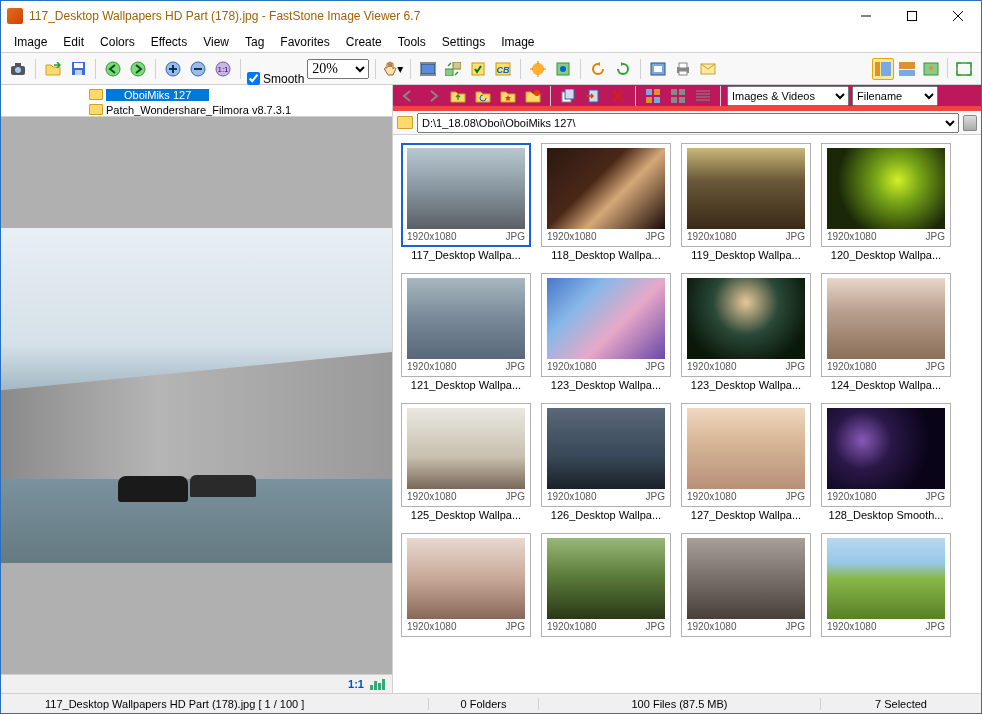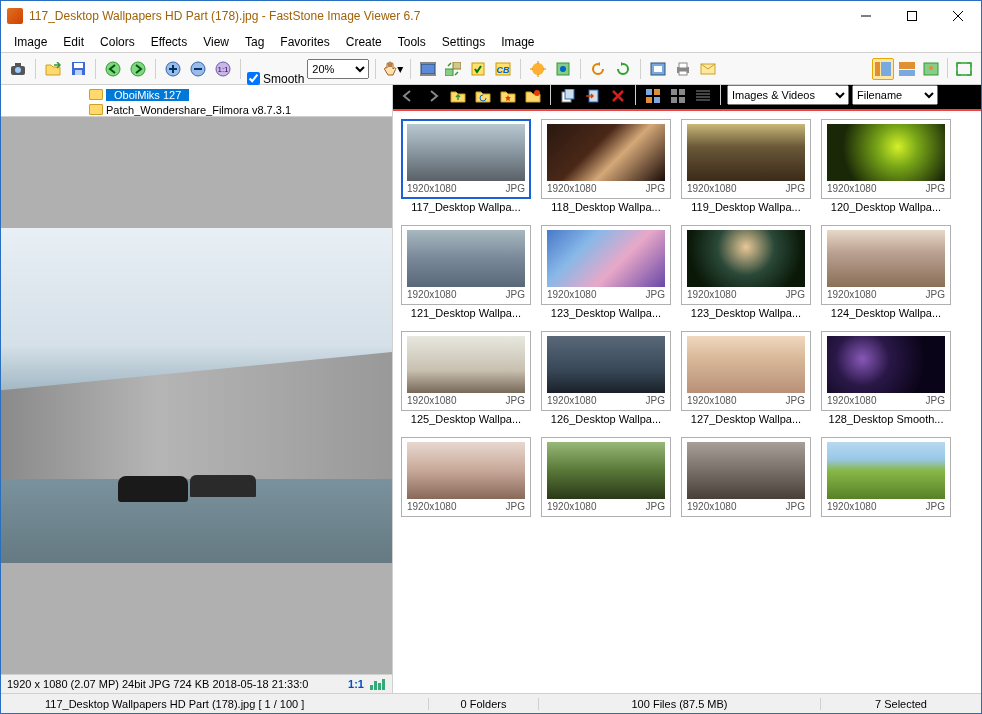--- a/index.html
+++ b/index.html
@@ -8,47 +8,47 @@
 .titlebar .app-icon { width: 16px; height: 16px; margin-right: 6px; background: linear-gradient(135deg, #e07020, #d04000); border-radius: 2px; }
 .titlebar .title-text { flex: 1; font-size: 12px; color: #a16207; }
 .titlebar .win-buttons { display: flex; height: 100%; }
 .titlebar .win-buttons div { width: 46px; display: flex; align-items: center; justify-content: center; cursor: pointer; }
 .menubar { height: 22px; background: #fff; display: flex; align-items: center; padding: 0 6px; gap: 2px; border-bottom: 1px solid #d0d0d0; }
 .menubar span { padding: 2px 7px; cursor: pointer; }
 .toolbar1 { height: 32px; background: #f8f8f8; border-bottom: 1px solid #d0d0d0; display: flex; align-items: center; padding: 0 6px; gap: 3px; }
 .tbtn { width: 22px; height: 22px; display: flex; align-items: center; justify-content: center; cursor: pointer; border: 1px solid transparent; border-radius: 2px; }
 .sep { width: 1px; height: 20px; background: #d0d0d0; margin: 0 3px; }
 .toolbar1 label { display: flex; align-items: center; gap: 3px; margin-top: 20px; }
-.toolbar1 select { font-size: 11px; height: 20px; }
+.toolbar1 select { font-size: 14px; height: 20px; font-family: Liberation Serif, serif; }
 .rview-group { margin-left: auto; display: flex; gap: 2px; }
 .rview-group .tbtn.active { background: #ffe7a2; border-color: #e5a700; }
 .main-area { flex: 1; display: flex; min-height: 0; }
 .left-pane { width: 392px; display: flex; flex-direction: column; border-right: 1px solid #d0d0d0; }
 .tree-area { height: 32px; background: #fff; border-bottom: 1px solid #d0d0d0; overflow: hidden; font-size: 11px; padding-top: 2px; }
 .tree-row { display: flex; align-items: center; height: 15px; padding-left: 88px; gap: 3px; }
 .tree-row .folder-icon { width: 14px; height: 11px; background: #ffd96b; border: 1px solid #c9a227; border-radius: 1px; }
-.tree-row.selected span.lbl { background: #0078d7; color: #fff; padding: 0 8px; }
+.tree-row.selected span.lbl { background: #0078d7; color: #fff; padding: 0 18px; }
 .preview-label { background: #f0f0f0; border-bottom: 1px solid #d0d0d0; padding: 2px 4px; font-size: 11px; }
 .preview-area { flex: 1; background: #b0b0b0; display: flex; align-items: center; justify-content: center; overflow: hidden; position: relative; }
 .preview-img { width: 100%; height: 60%; background: linear-gradient(to bottom, #e8eff5 0%, #d5e0e8 35%, #8aa5b3 55%, #657a82 100%); position: relative; }
 .preview-img::before { content: ""; position: absolute; bottom: 25%; left: 0; right: 0; height: 38%; background: linear-gradient(to right, #8a8a8a, #b5b5b5 40%, #999 100%); clip-path: polygon(0 30%, 100% 0, 100% 100%, 0 100%); }
 .preview-img::after { content: ""; position: absolute; bottom: 18%; left: 30%; width: 70px; height: 26px; background: #1a1a1a; border-radius: 8px 8px 3px 3px; box-shadow: 70px -3px 0 -2px #2a2a2a; }
 .preview-info { background: #f0f0f0; border-top: 1px solid #d0d0d0; padding: 3px 6px; font-size: 11px; display: flex; align-items: center; gap: 6px; }
 .preview-info .spacer { flex: 1; }
 .preview-info .ratio { color: #0050c0; font-weight: bold; }
 .right-pane { flex: 1; display: flex; flex-direction: column; min-width: 0; }
-.rt-toolbar { height: 26px; background: #000000; border-bottom: 2px solid #ef4444; display: flex; align-items: flex-start; padding: 0 4px; gap: 3px; }
+.rt-toolbar { height: 26px; background: #be185d; border-bottom: 5px solid #ef4444; display: flex; align-items: center; padding: 0 4px; gap: 3px; }
 .rt-toolbar select { font-size: 11px; height: 20px; }
 .pathbar { height: 24px; background: #f8f8f8; border-bottom: 1px solid #d0d0d0; display: flex; align-items: center; padding: 0 4px; gap: 4px; }
 .path-folder-icon { width: 16px; height: 13px; background: #ffd96b; border: 1px solid #c9a227; border-radius: 1px; }
 .pathbar select { flex: 1; font-size: 11px; height: 20px; text-align: left; }
 .trash-icon { width: 14px; height: 16px; border: 1px solid #888; border-radius: 2px 2px 1px 1px; background: linear-gradient(#ddd,#aaa); }
 .thumb-grid { flex: 1; overflow-y: scroll; background: #fff; padding: 8px; display: grid; grid-template-columns: repeat(4, 130px); gap: 12px 10px; align-content: start; }
 .thumb-cell { display: flex; flex-direction: column; align-items: center; }
-.thumb-box { width: 130px; height: 80px; border: 1px solid #b0b0b0; background: #fff; display: flex; flex-direction: column; align-items: center; padding: 4px; }
+.thumb-box { width: 130px; height: 104px; border: 1px solid #b0b0b0; background: #fff; display: flex; flex-direction: column; align-items: center; padding: 4px; }
 .thumb-box.selected { border: 2px solid #1a60d8; padding: 3px; }
 .thumb-img { width: 118px; flex: 1; background: #888; position: relative; overflow: hidden; }
 .thumb-meta { width: 100%; display: flex; justify-content: space-between; font-size: 10px; color: #555; padding: 2px 1px 0; }
 .thumb-name { width: 130px; text-align: center; font-size: 11px; padding-top: 2px; white-space: nowrap; overflow: hidden; text-overflow: ellipsis; }
 .statusbar { height: 20px; background: #f0f0f0; border-top: 1px solid #d0d0d0; display: flex; align-items: center; font-size: 11px; }
 .statusbar div { padding: 0 8px; border-right: 1px solid #d0d0d0; }
 .statusbar div:first-child { width: 392px; margin-left: 36px; }
 .statusbar div:nth-child(2) { flex: 0 0 110px; text-align: center; }
 .statusbar div:nth-child(3) { flex: 1; text-align: center; }
 .statusbar div:nth-child(4) { flex: 0 0 160px; text-align: center; border-right: none; }
@@ -292,21 +292,20 @@
         </div>
       <div class="tree-row">
           <div class="folder-icon"></div>
           <span class="lbl">Patch_Wondershare_Filmora v8.7.3.1</span>
         </div>
     </div>
     <div class="preview-area">
       <div class="preview-img"></div>
     </div>
     <div class="preview-info">
-      <span>1920 x 1080 (2.07 MP)   24bit  JPG   724 KB   2018-05-18 21:33:0</span>
       <span class="spacer"></span>
       <span class="ratio">1:1</span>
       <span>
           <svg width="16" height="12">
             <rect x="0" y="7" width="3" height="5" fill="#3a7"></rect>
             <rect x="4" y="3" width="3" height="9" fill="#3a7"></rect>
             <rect x="8" y="5" width="3" height="7" fill="#3a7"></rect>
             <rect x="12" y="1" width="3" height="11" fill="#3a7"></rect>
           </svg>
         </span>
@@ -389,20 +388,25 @@
             <line x1="0" y1="1" x2="14" y2="1" stroke="#888"></line>
             <line x1="0" y1="4" x2="14" y2="4" stroke="#888"></line>
             <line x1="0" y1="7" x2="14" y2="7" stroke="#888"></line>
             <line x1="0" y1="10" x2="14" y2="10" stroke="#888"></line>
           </svg>
         </div>
       <div class="sep"></div>
       <select style="width:122px;"><option>Images &amp; Videos</option></select>
       <select style="width:86px;"><option>Filename</option></select>
     </div>
+    <div class="pathbar">
+      <div class="path-folder-icon"></div>
+      <select><option>D:\1_18.08\Oboi\OboiMiks 127\</option></select>
+      <div class="trash-icon"></div>
+    </div>
     <div class="thumb-grid" id="thumb-grid">
         <div class="thumb-cell">
           <div class="thumb-box selected">
             <div class="thumb-img ti-road"></div>
             <div class="thumb-meta">
               <span>1920x1080</span>
               <span>JPG</span>
             </div>
           </div>
           <div class="thumb-name">117_Desktop Wallpa...</div>

